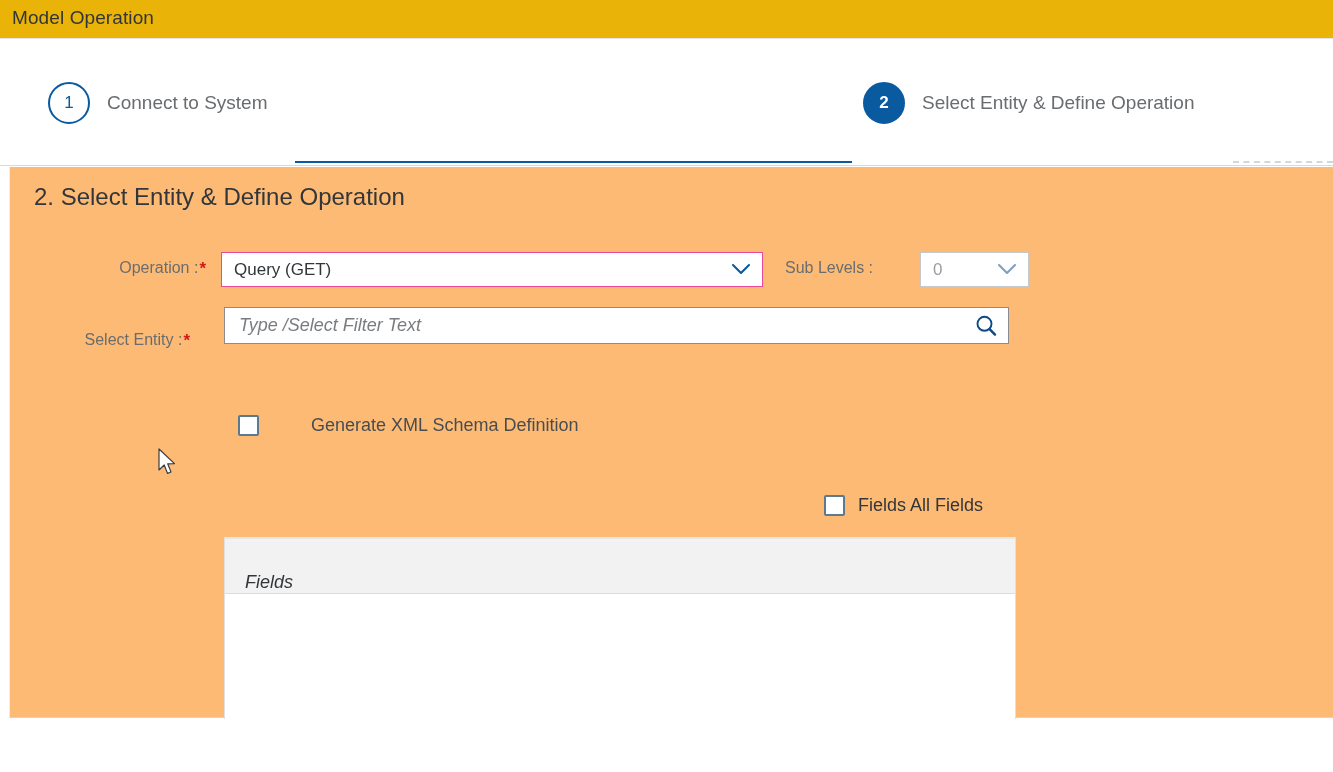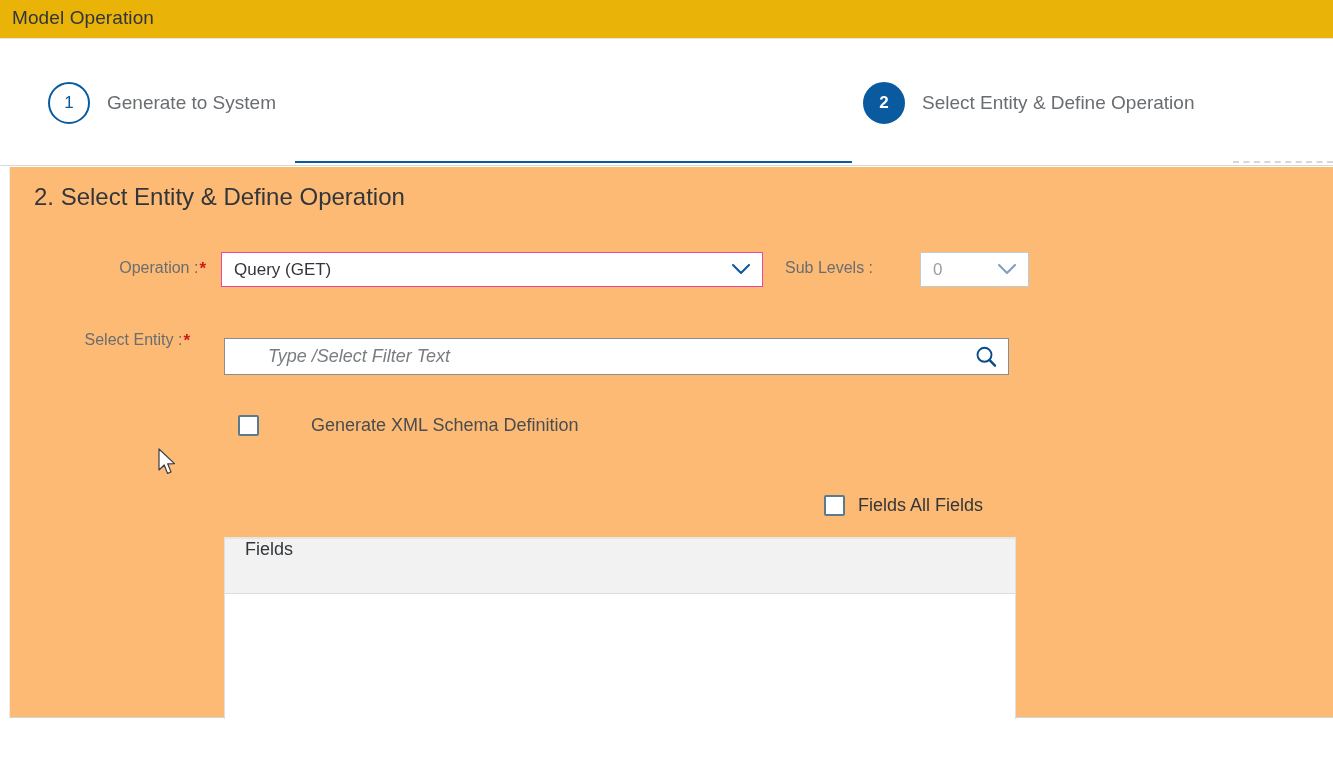--- a/index.html
+++ b/index.html
@@ -164,27 +164,26 @@
     left: 910px; top: 85px; width: 109px;
     border: 1px solid #c6c9cb;
     background: #ffffff;
   }
   #sublevels-select .val { color: #9a9da0; }
 
   
   #label-entity { left: 0px; top: 164px; width: 180px; }
   .search-field {
     position: absolute;
-    left: 214px; top: 171px;
+    left: 214px; top: 140px;
     width: 785px; height: 37px;
     background: #ffffff;
     border: 1px solid #898d91;
     display: flex;
     align-items: center;
-    padding-left: 29px;
   }
   .search-field .ph {
     margin-left: 14px;
     font-size: 18px;
     font-style: italic;
     color: #7a7d80;
     white-space: nowrap;
   }
   .search-btn {
     position: absolute;
@@ -226,21 +225,22 @@
     width: 792px; height: 182px;
     background: #ffffff;
     border: 1px solid #e0e0e0;
     border-top: 2px solid #e6e6e6;
   }
   .table-head {
     height: 55px;
     background: #f2f2f2;
     border-bottom: 1px solid #dcdcdc;
     display: flex;
-    align-items: flex-start;
+    align-items: flex-end;
+    font-style: italic;
   }
   .table-head .col {
     font-size: 18px;
     color: #32363a;
     margin-left: 20px;
     white-space: nowrap;
   }
   .table-body {
     height: 125px;
     background: #ffffff;
@@ -261,21 +261,21 @@
   <div class="title">Model Operation</div>
 </div>
 
 <div class="wizard">
 
   <div class="connector-solid"></div>
   <div class="connector-dashed"></div>
 
   <div class="step" id="step-1">
     <div class="step-circle open">1</div>
-    <div class="step-label">Generate to System</div>
+    <div class="step-label">Connect to System</div>
   </div>
 
   <div class="step" id="step-2">
     <div class="step-circle filled">2</div>
     <div class="step-label">Select Entity &amp; Define Operation</div>
   </div>
 
   <div class="active-underline"></div>
 </div>
 

